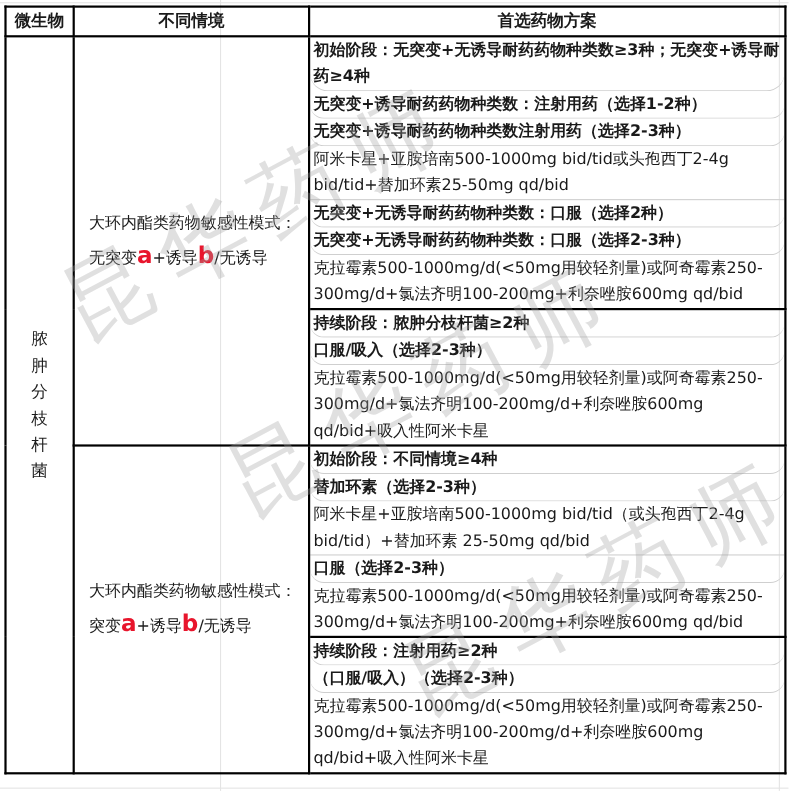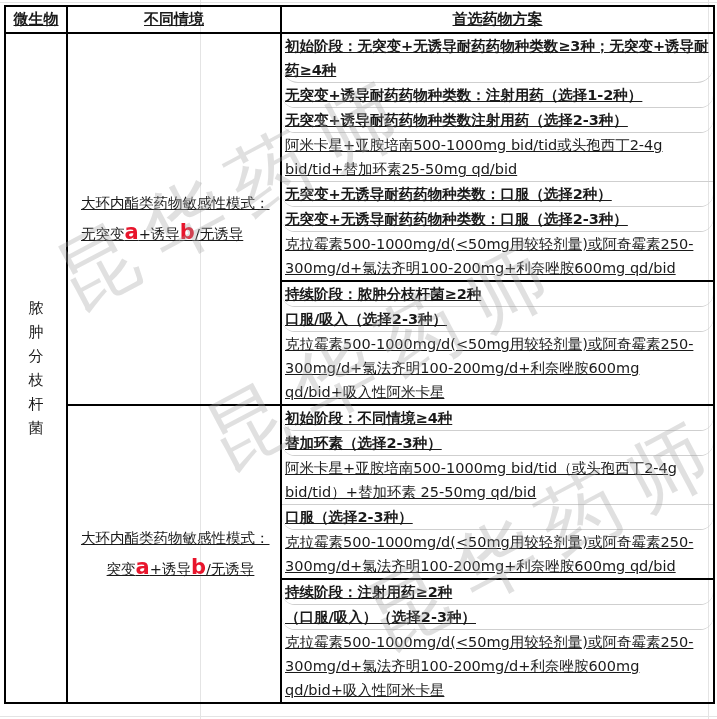--- a/index.html
+++ b/index.html
@@ -3,28 +3,28 @@
   <meta charset="utf-8">
   <style>
     html, body { margin: 0; padding: 0; background: #ffffff; }
     body { width: 717px; height: 719px; position: relative; overflow: hidden;
       font-family: "DejaVu Sans", "Liberation Sans", sans-serif; color: #1a1a1a; }
     .gridbg { position: absolute; inset: 0; pointer-events: none; }
     .gridbg .h { position: absolute; left: 0; right: 0; height: 1px; background: #e4e4e4; }
     .gridbg .v { position: absolute; top: 0; bottom: 0; width: 1px; background: #e4e4e4; }
     table.main { position: absolute; left: 4px; top: 5px; width: 709px; border-collapse: collapse;
       table-layout: fixed; font-size: 14px; }
-    table.main td, table.main th { padding: 0; vertical-align: middle; text-decoration: underline; }
+    table.main td, table.main th { padding: 0; vertical-align: middle; }
     col.c1 { width: 62px; } col.c2 { width: 214px; } col.c3 { width: 433px; }
     th.hdr { height: 25px; border: 2px solid #000; font-weight: bold; font-size: 15px; text-align: center; }
     td.org { border: 2px solid #000; text-align: center; margin-left: 12px; }
     td.org .vert { display: inline-block; width: 16px; line-height: 24px; font-size: 15px; word-break: break-all; }
     td.scen { border: 2px solid #000; padding: 0 4px; font-size: 14.5px; line-height: 29px; }
     td.scen .ln2 { display: block; margin-left: 13px; }
-    td.scen .ln2.center { text-align: center; }
+    td.scen .ln2.center { text-align: left; }
     .red { color: #e8152c; font-weight: bold; font-size: 21px; }
     td.block { border: 2px solid #000; padding: 0; vertical-align: top; }
     .row { padding: 0 3px; line-height: 24px; font-size: 14.5px; border-bottom: 1px solid #cfcfcf; }
     .row:last-child { border-bottom: none; }
     .row.b { font-weight: bold; border-radius: 16px; }
     .wm { position: absolute; color: rgba(160,160,160,0.33); font-size: 80px; font-family: "DejaVu Serif", serif;
       pointer-events: none; white-space: nowrap; transform: rotate(-28deg); letter-spacing: 18px; }
   </style>
 </head>
 <body>

